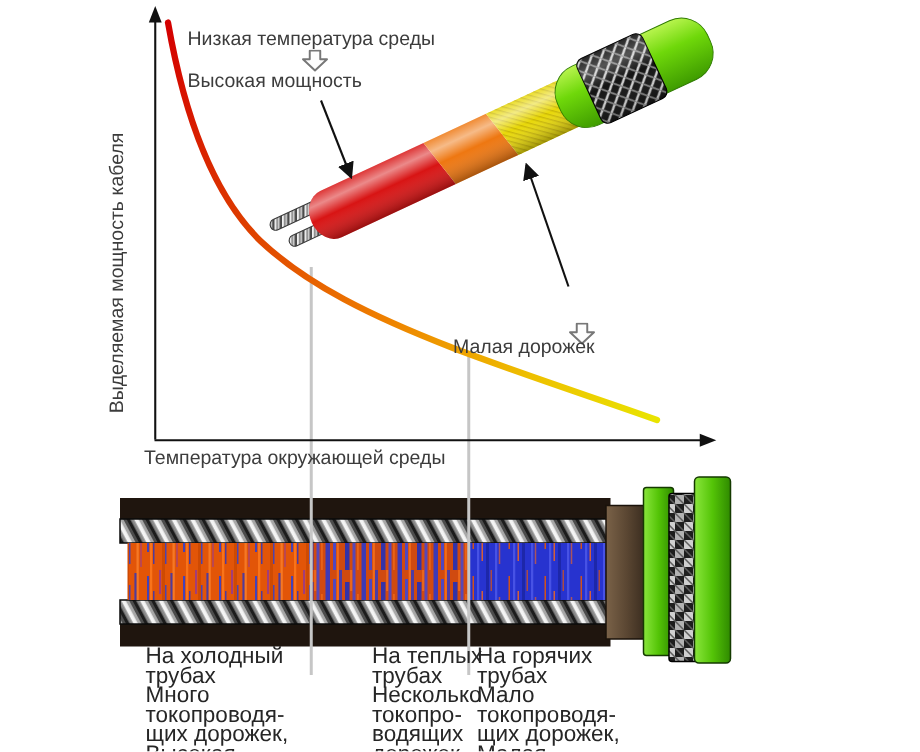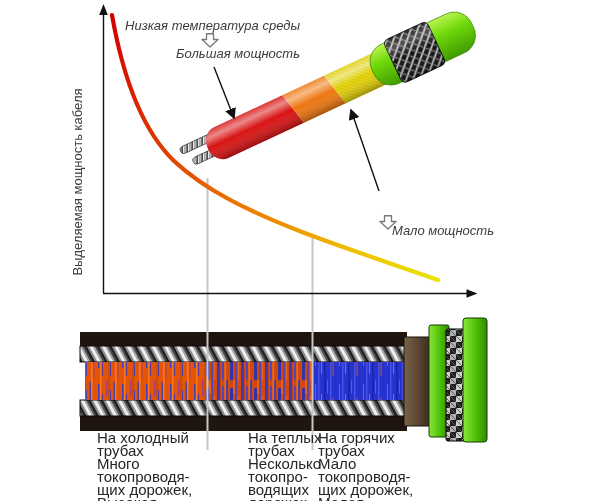--- a/index.html
+++ b/index.html
@@ -1,20 +1,20 @@
 <!DOCTYPE html>
 <html><head>
 <meta charset="utf-8">
 <style>
   html,body{margin:0;padding:0;background:#fff;}
   .stage{position:relative;width:613px;height:501px;background:#ffffff;overflow:hidden;
          font-family:"Liberation Sans",sans-serif;}
   .stage svg.scene{position:absolute;left:0;top:0;}
   .lbl{position:absolute;color:#3c3c3c;font-size:13px;line-height:15px;white-space:nowrap;}
-  .center{text-align:right;font-style:italic;}
+  .center{text-align:left;}
   .ylab{width:210px;height:16px;left:-27px;top:174px;transform:rotate(-90deg);text-align:center;}
   .caption{position:absolute;top:431px;color:#262626;font-size:15px;line-height:13px;
            white-space:pre-line;}
   .icon-arrow{position:absolute;}
 </style>
 </head>
 <body>
 
 <div class="stage">
 
@@ -155,31 +155,32 @@
   </g>
   <path d="M112,15 C122,72 140,128 174,161 C205,190 248,211 302,232 C352,251 402,267 438,280" fill="none" stroke="url(#curveGrad)" stroke-width="4.2" stroke-linecap="round"></path>
 
   <g>
     <line x1="214" y1="67" x2="234" y2="118" stroke="#111" stroke-width="1.4" marker-end="url(#arw)"></line>
     <line x1="379" y1="191" x2="351" y2="110" stroke="#111" stroke-width="1.4" marker-end="url(#arw)"></line>
   </g>
 </svg>
 
 <div class="lbl ylab">Выделяемая мощность кабеля</div>
+<div class="lbl" style="left:96px;top:297px;">Температура окружающей среды</div>
 
 <div class="lbl center" style="left:125px;top:18px;width:175px;">Низкая температура среды</div>
 <svg class="icon-arrow" style="left:201px;top:33px;" width="18" height="15">
   <polygon points="5.5,0.75 12.5,0.75 12.5,6.5 17,6.5 9,14 1,6.5 5.5,6.5" fill="#fdfdfd" stroke="#777" stroke-width="1.3" stroke-linejoin="round"></polygon>
 </svg>
-<div class="lbl center" style="left:125px;top:46px;width:175px;">Большая мощность</div>
+<div class="lbl center" style="left:125px;top:46px;width:175px;">Высокая мощность</div>
 
 <svg class="icon-arrow" style="left:379px;top:215px;" width="18" height="15">
   <polygon points="5.5,0.75 12.5,0.75 12.5,6.5 17,6.5 9,14 1,6.5 5.5,6.5" fill="#fdfdfd" stroke="#777" stroke-width="1.3" stroke-linejoin="round"></polygon>
 </svg>
-<div class="lbl center" style="left:302px;top:223px;width:192px;">Мало мощность</div>
+<div class="lbl center" style="left:302px;top:223px;width:192px;">Малая дорожек</div>
 
 <div class="caption" style="left:97px;width:110px;">На холодный трубах
 Много токопроводя-
 щих дорожек,
 Высокая выходная
 мощность</div>
 <div class="caption" style="left:212px;width:104px;margin-left:36px;">На теплых трубах
 Несколько токопро-
 водящих дорожек,
 Средняя выходная

